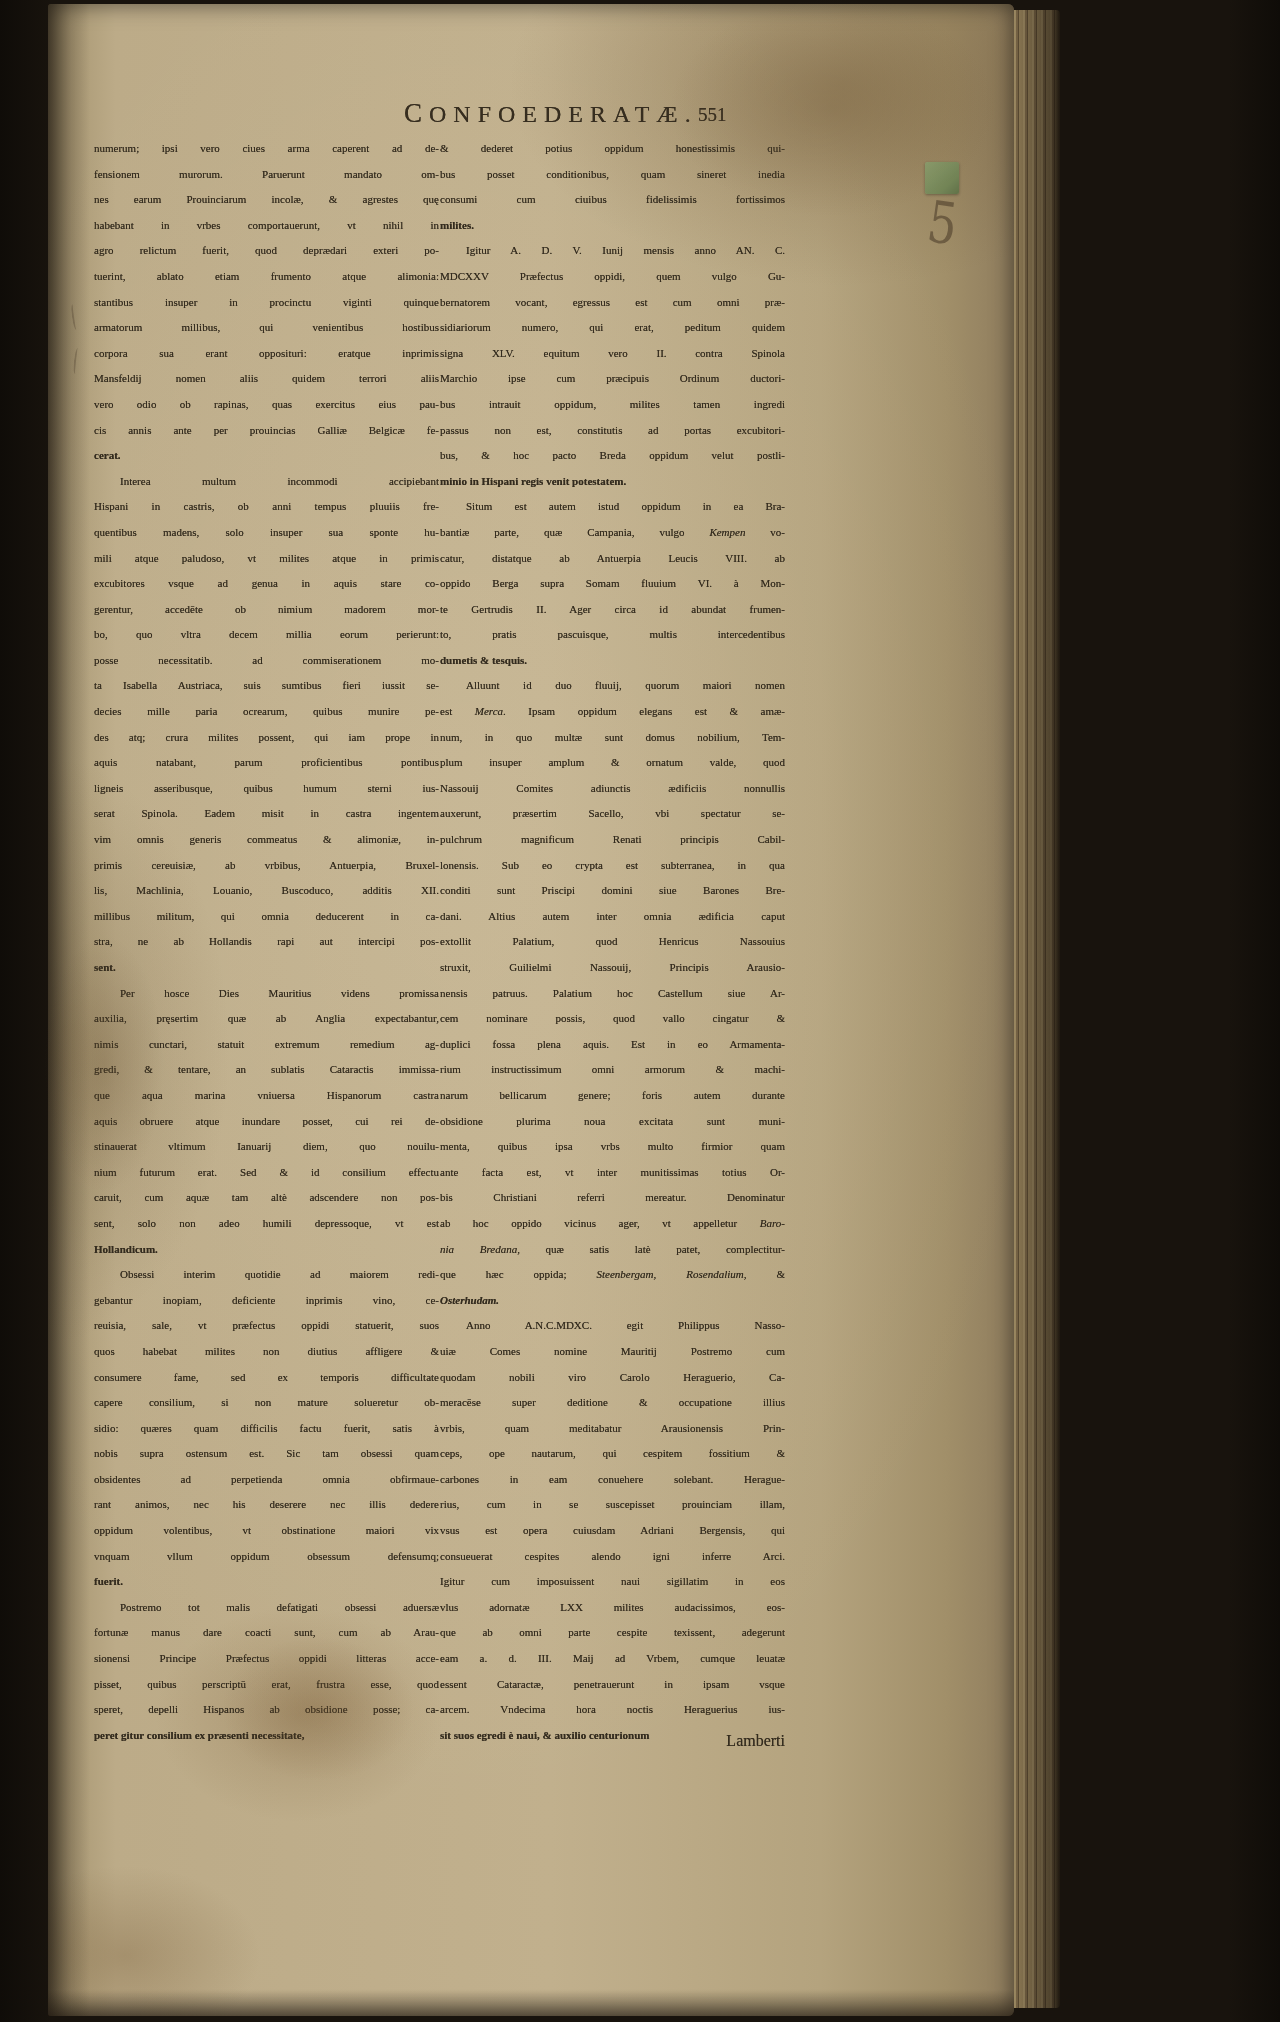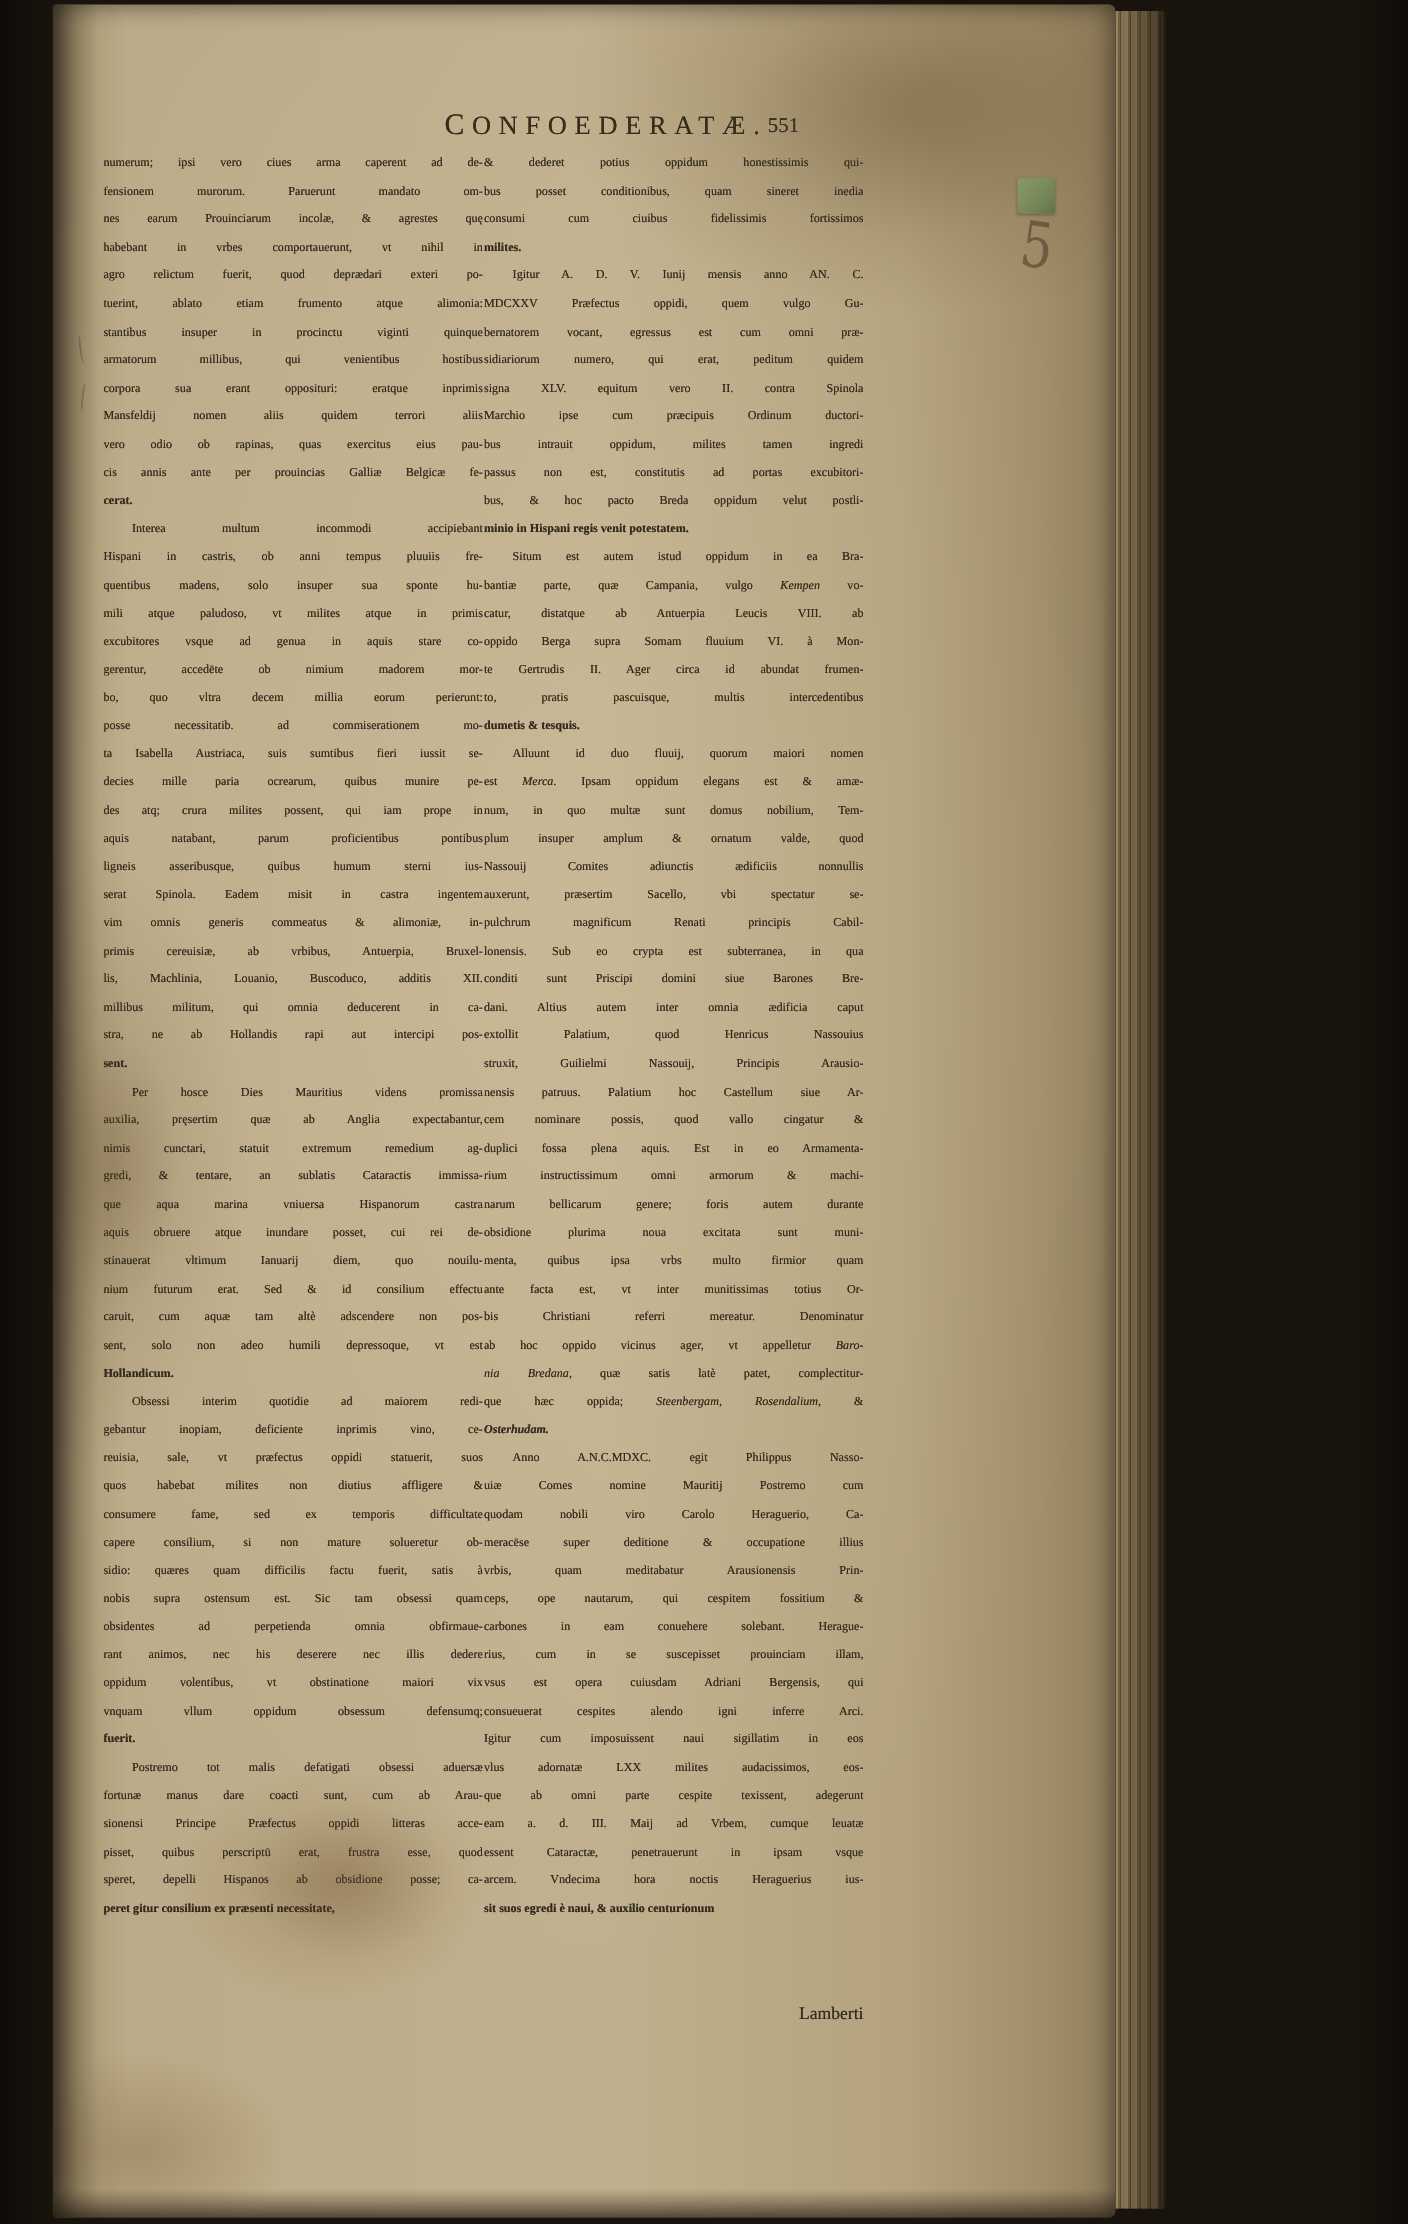--- a/index.html
+++ b/index.html
@@ -56,21 +56,21 @@
   }
   .col-left{left:46px;}
   .col-right{left:392px;}
   .line{
     text-align:justify;text-align-last:justify;
     white-space:normal;overflow:hidden;height:25.6px;
   }
   .line.indent{text-indent:26px;}
   .line.end{text-align-last:left;font-weight:bold;}
   .catchword{
-    position:absolute;left:392px;top:1818px;width:345px;text-align:right;
+    position:absolute;left:392px;top:1728px;width:345px;text-align:right;
     font-size:16px;color:#332b1e;text-shadow:0 0 .5px rgba(51,43,30,.75);
   }
   .bookmark-tab{
     position:absolute;left:877px;top:158px;width:34px;height:32px;
     background:linear-gradient(135deg,#8aa06f,#6f8455 70%,#5d7046);
     border-radius:2px;opacity:.92;
     box-shadow:0 1px 3px rgba(0,0,0,.35);
   }
   .hand-mark{
     position:absolute;left:880px;top:192px;

